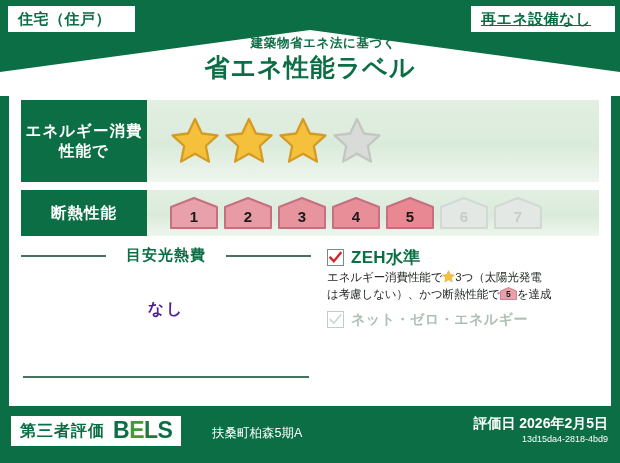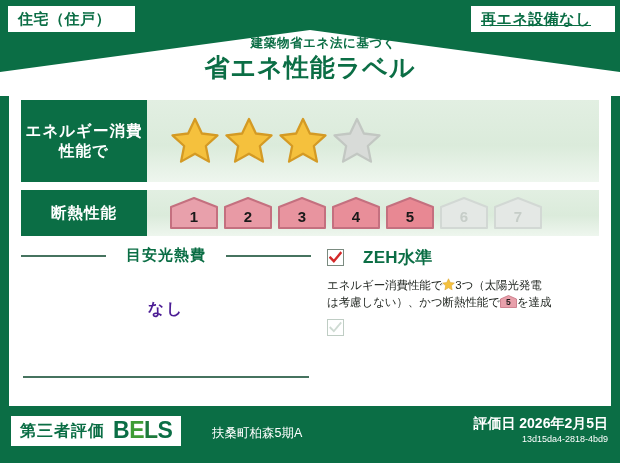--- a/index.html
+++ b/index.html
@@ -91,30 +91,30 @@
   }
   .cost-value{
     margin-top:34px;text-align:center;font-size:16px;font-weight:bold;color:#4c1d95;
     letter-spacing:2px;
   }
   .cost-rule{
     position:absolute;left:2px;bottom:14px;width:286px;height:2px;background:#46735f;
   }
 
   .zeh-col{position:absolute;left:306px;top:0;width:272px;}
-  .zeh-head{display:flex;align-items:center;gap:19px;}
+  .zeh-head{display:flex;align-items:center;gap:7px;}
   .chk{
     width:17px;height:17px;flex:0 0 17px;border:1.6px solid #7a8b80;background:#fff;
     display:flex;align-items:center;justify-content:center;box-sizing:border-box;
   }
   .chk svg{width:13px;height:13px;display:block;}
   .chk.off{border-color:#bfcdc4;}
   .zeh-title{font-size:17px;font-weight:bold;color:#0b6e45;letter-spacing:.3px;}
   .zeh-desc{
-    margin-top:8px;font-size:11.5px;color:#232823;line-height:1.52;
+    margin-top:0;font-size:11.5px;color:#232823;line-height:1.52;
     letter-spacing:-0.1px;
   }
   .mini-star{width:13px;height:13px;vertical-align:-2px;display:inline-block;}
   .mini-house{
     display:inline-block;width:17px;height:13px;vertical-align:-2px;position:relative;
   }
   .mini-house svg{position:absolute;left:0;top:0;width:17px;height:13px;}
   .mini-house b{
     position:absolute;left:0;top:0;width:17px;height:13px;z-index:2;
     font-size:8.5px;line-height:15px;text-align:center;color:#1a1a1a;font-weight:bold;
@@ -259,20 +259,21 @@
                 <polygon points="17,1 33,8 33,25 1,25 1,8" fill="#e8a0ab" stroke="#c4707f" stroke-width="1.6"></polygon>
               </svg><b>5</b></span><span>を達成</span>
         </div>
 
         <div class="nze-row">
           <span class="chk off">
             <svg viewBox="0 0 14 14">
               <path d="M1.5 7.2 L5.2 11 L12.5 2.2" stroke="#cfdbd3" stroke-width="2" fill="none" stroke-linecap="square" stroke-dasharray="2 2"></path>
             </svg>
           </span>
+          <span class="nze-label">ネット・ゼロ・エネルギー</span>
         </div>
       </div>
 
     </div>
   </div>
 
   <div class="footer">
     <div class="bels-box">
       <span class="bels-jp">第三者評価</span>
       <span class="bels-mark"><span class="b1">B</span><span class="b2">E</span><span class="b3">L</span><span class="b4">S</span></span>

